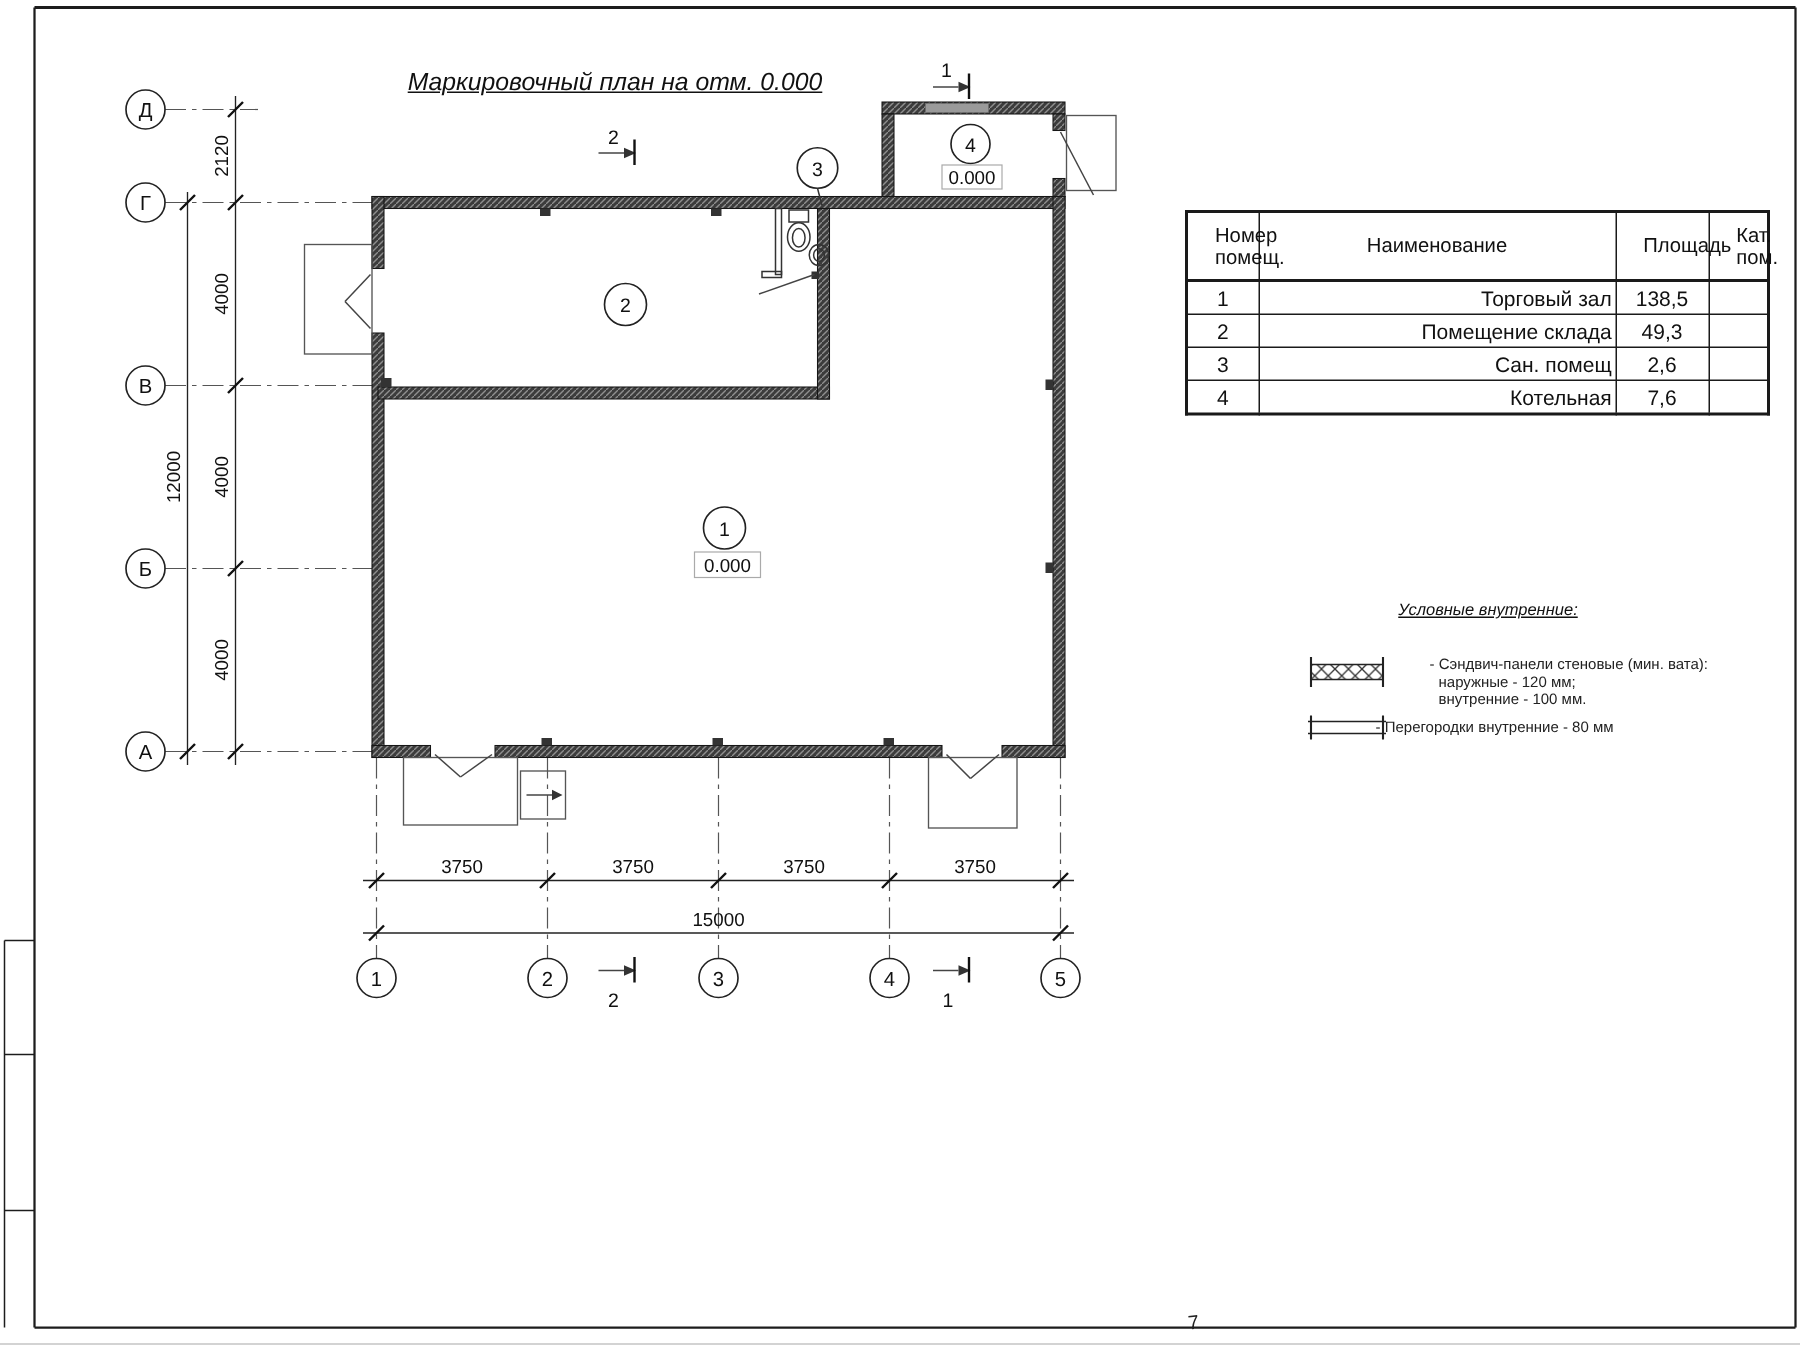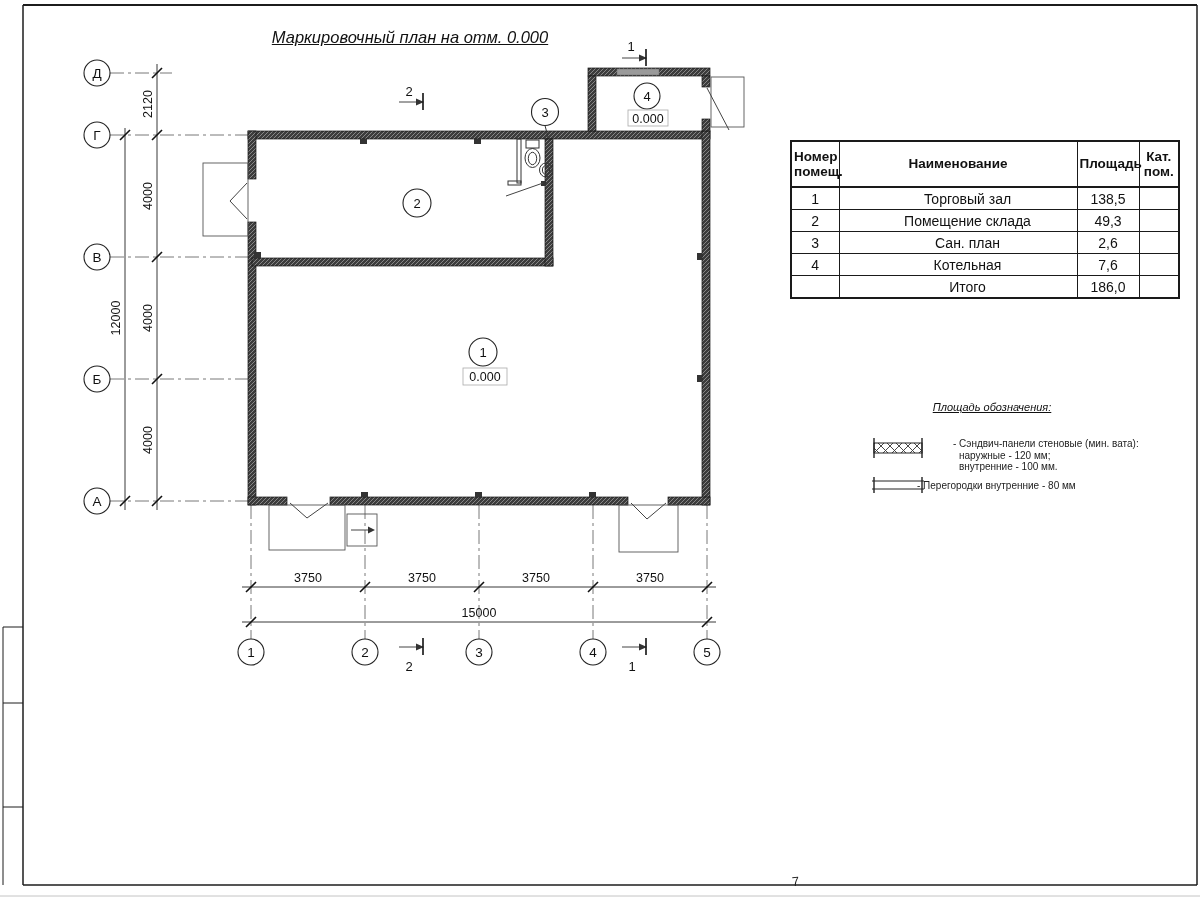--- a/index.html
+++ b/index.html
@@ -1,29 +1,29 @@
 <!DOCTYPE html>
 <html><head>
 <meta charset="utf-8">
 <style>
   html,body{margin:0;padding:0;background:#e8e8e8;}
   .sheet{position:relative;width:1200px;height:900px;background:#fff;
          font-family:"Liberation Sans",sans-serif;color:#111;overflow:hidden;}
   .abs{position:absolute;}
   .title{font-style:italic;text-align:center;text-decoration:underline;color:#111;}
-  .plan-title{left:245px;top:28px;width:330px;font-size:16.5px;}
+  .plan-title{left:245px;top:46px;width:330px;font-size:16.5px;}
   .table-title{left:790px;top:100px;width:390px;font-size:15.5px;}
   table.expl{position:absolute;left:790px;top:140px;border-collapse:collapse;
              table-layout:fixed;width:388px;font-size:14px;}
   table.expl,table.expl th,table.expl td{border:1px solid #1a1a1a;}
   table.expl{border:2px solid #1a1a1a;}
-  table.expl th{font-weight:bold;font-size:13.5px;line-height:1.12;height:44px;
-                border-bottom:2px solid #1a1a1a;padding:0 2px;}
+  table.expl th{font-weight:normal;font-size:13.5px;line-height:1.12;height:44px;
+                border-bottom:2px solid #1a1a1a;padding:0 18px;}
   table.expl td{height:21px;padding:0 2px;text-align:center;}
-  table.expl td.nm{text-align:center;padding-left:21px;}
+  table.expl td.nm{text-align:right;padding-left:21px;}
   .legend-title{left:917px;top:401px;width:150px;font-size:11px;}
   .lgtxt{font-size:10px;line-height:11.5px;color:#222;margin-left:21px;}
   .lgtxt .ind{margin-left:6px;}
   .pageno{left:792px;top:874px;font-size:13px;transform:rotate(-6deg);color:#222;}
   svg text{font-family:"Liberation Sans",sans-serif;fill:#111;}
   .axl{stroke:#555;stroke-width:.8;stroke-dasharray:14 4 3 4;}
   .dml{stroke:#222;stroke-width:.9;}
   .tick{stroke:#111;stroke-width:1.6;}
   .thin{stroke:#333;stroke-width:1;fill:none;}
   .thin2{stroke:#555;stroke-width:.9;fill:none;}
@@ -246,40 +246,34 @@
     <td></td>
   </tr>
   <tr>
     <td>2</td>
     <td class="nm">Помещение склада</td>
     <td>49,3</td>
     <td></td>
   </tr>
   <tr>
     <td>3</td>
-    <td class="nm">Сан. план</td>
+    <td class="nm">Сан. помещ</td>
     <td>2,6</td>
     <td></td>
   </tr>
   <tr>
     <td>4</td>
     <td class="nm">Котельная</td>
     <td>7,6</td>
     <td></td>
   </tr>
-  <tr>
-    <td></td>
-    <td class="nm">Итого</td>
-    <td>186,0</td>
-    <td></td>
-  </tr>
 </tbody>
     </table>
 
-<div class="abs title legend-title">Площадь обозначения:</div>
+<div class="abs title legend-title">Условные внутренние:</div>
 
 <svg class="abs" style="left:872px;top:437px" width="52" height="22" viewBox="0 0 52 22">
   <defs>
     <pattern id="xh" width="9" height="9" patternUnits="userSpaceOnUse">
       <path d="M0 9 L9 0 M0 0 L9 9" stroke="#333" stroke-width="0.9" fill="none"></path>
     </pattern>
   </defs>
   <rect x="2" y="6" width="48" height="10" fill="url(#xh)" stroke="#222" stroke-width="1"></rect>
   <line x1="2" y1="1" x2="2" y2="21" stroke="#222" stroke-width="1.4"></line>
   <line x1="50" y1="1" x2="50" y2="21" stroke="#222" stroke-width="1.4"></line>

